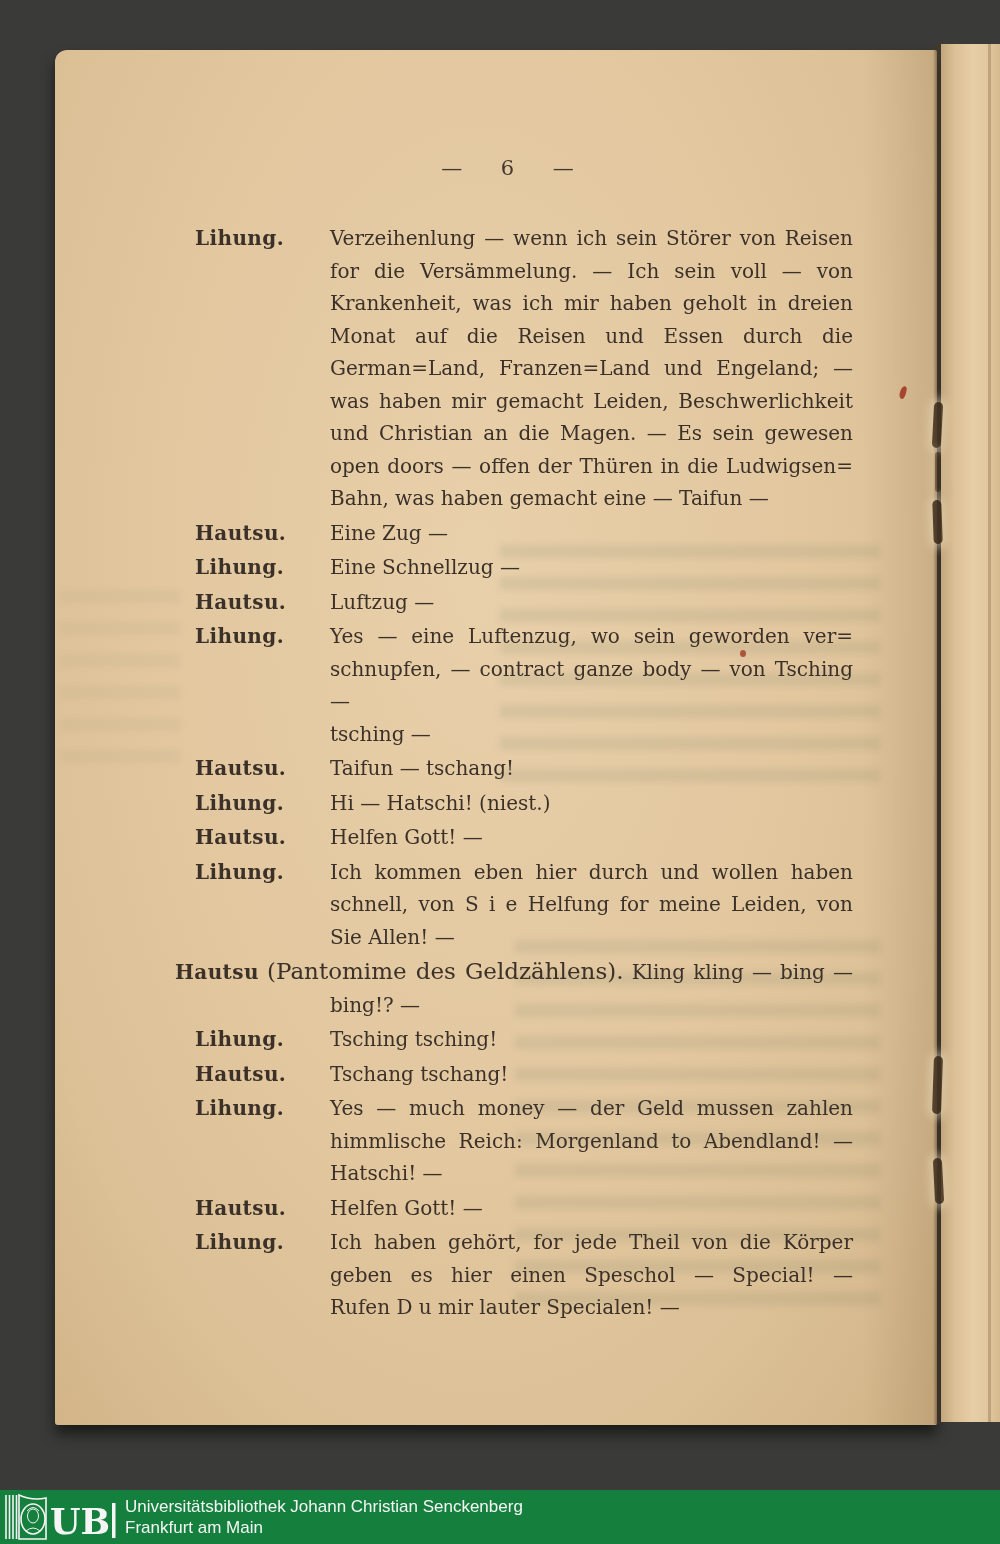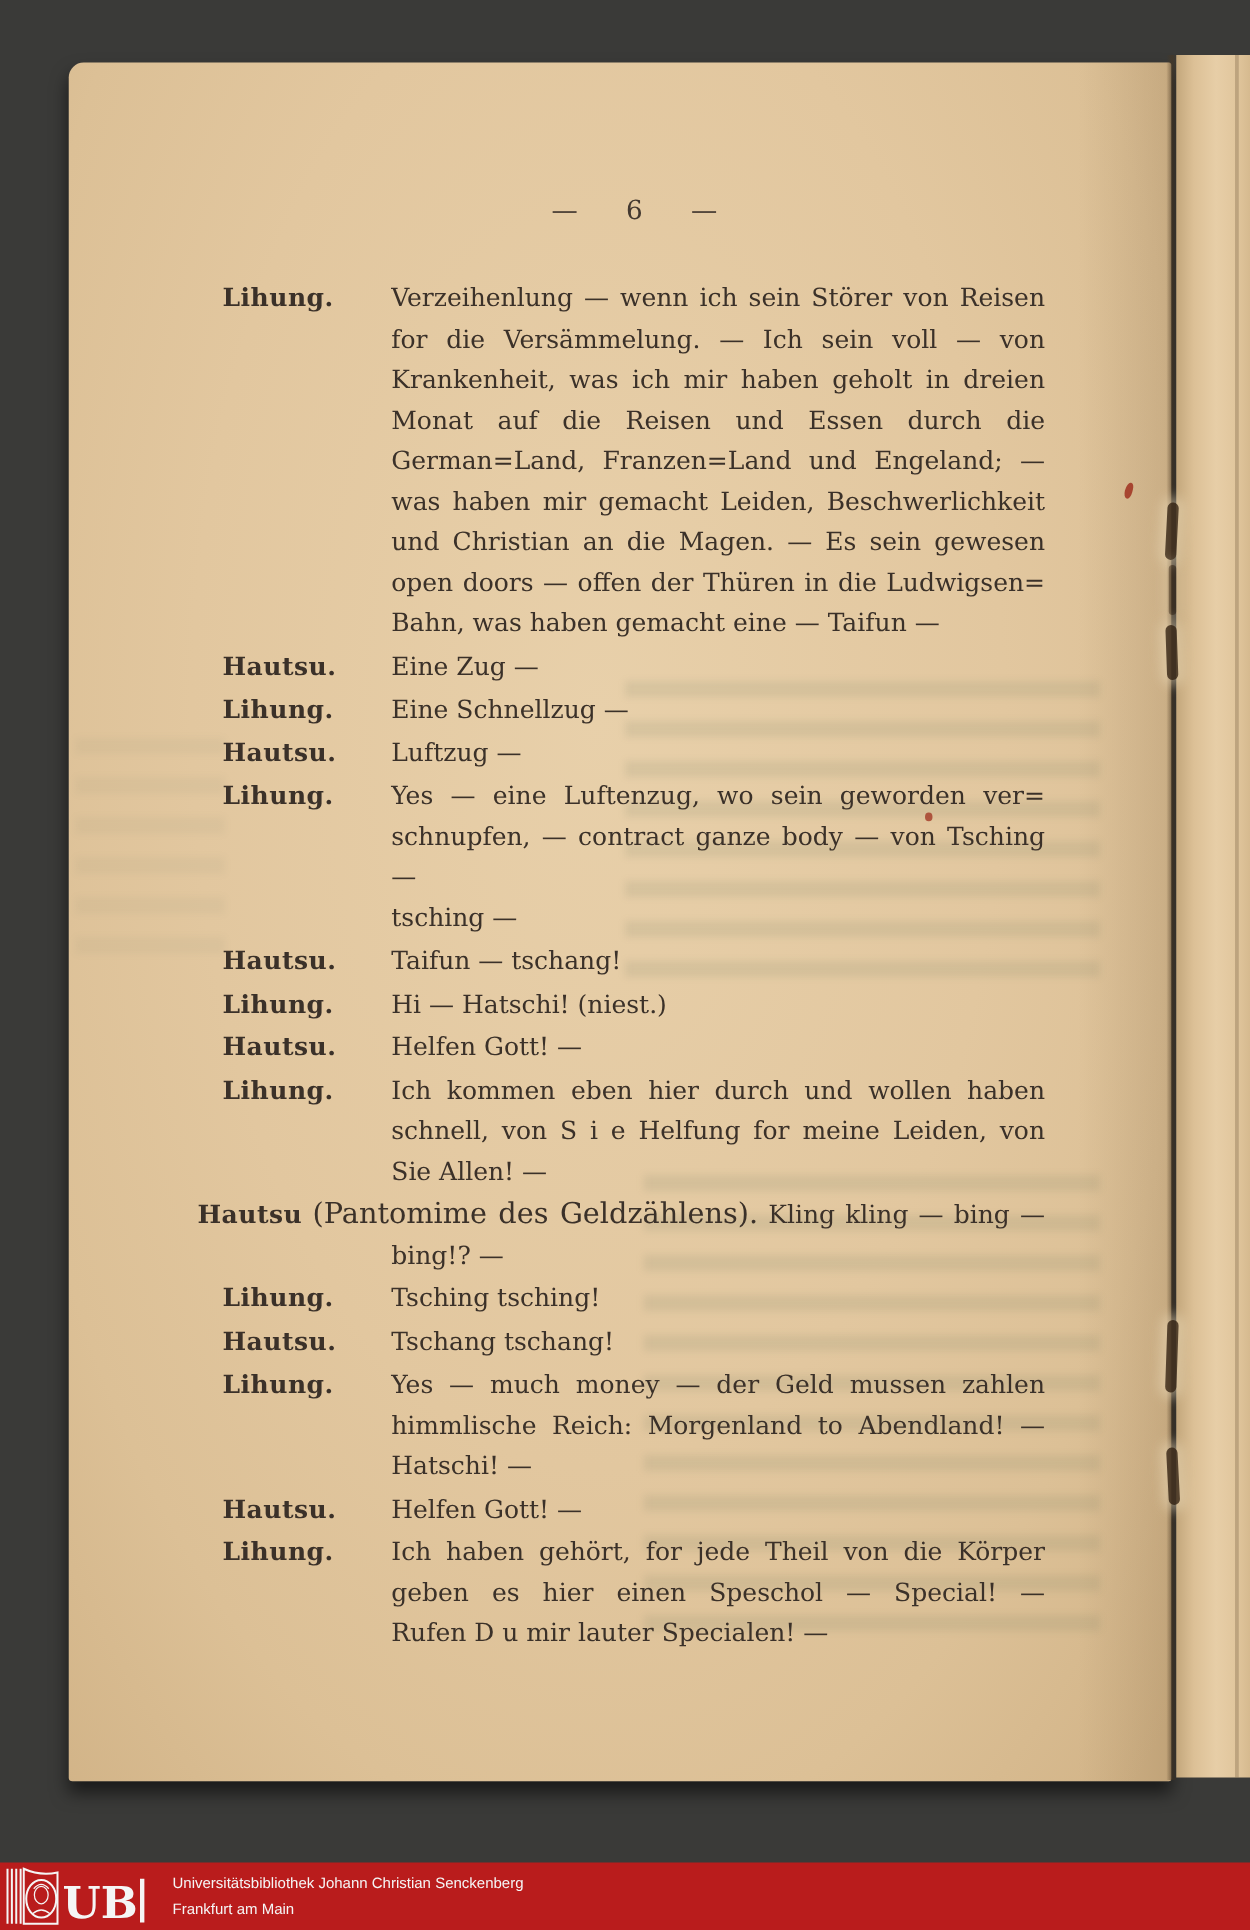--- a/index.html
+++ b/index.html
@@ -23,21 +23,21 @@
     background:linear-gradient(90deg, rgba(122,94,58,0) 0%, rgba(122,94,58,.20) 100%);
   }
   
   .page-header {
     position:absolute; top:106px; left:0; width:100%;
     text-align:center; font-size:21px; letter-spacing:1px; word-spacing:30px;
     padding-left:24px; box-sizing:border-box; color:#443930;
   }
   
   .dialogue {
-    position:absolute; top:172px; left:123px; width:658px;
+    position:absolute; top:172px; left:140px; width:658px;
     font-size:20px; line-height:32.5px; color:#3b3129;
   }
   .row { display:flex; margin-top:2px; }
   .row:first-child { margin-top:0; }
   .speaker { width:135px; flex:none; font-weight:bold; letter-spacing:.4px; }
   .speech { width:523px; }
   .line { }
   .line.j { text-align:justify; text-align-last:justify; }
   .row.full { display:block; margin-left:-20px; width:678px; }
   .row.full .speaker-inline { font-weight:bold; letter-spacing:.4px; }
@@ -74,25 +74,25 @@
     box-shadow:0 0 9px 5px rgba(240,224,192,.55); opacity:.85;
   }
   .stitch.s1 { left:933px; top:402px; height:46px; transform:rotate(3deg); }
   .stitch.s2 { left:935px; top:452px; height:40px; width:6px; opacity:.45; }
   .stitch.s3 { left:933px; top:500px; height:44px; transform:rotate(-2deg); }
   .stitch.s4 { left:933px; top:1056px; height:58px; transform:rotate(2deg); }
   .stitch.s5 { left:934px; top:1158px; height:46px; transform:rotate(-3deg); }
   
   .footer {
     position:absolute; left:0; bottom:0; width:1000px; height:54px;
-    background:#b91c1c; color:#f5f5f5;
+    background:#15803d; color:#f5f5f5;
     font-family:"Liberation Sans", sans-serif;
   }
   .footer .logo { position:absolute; left:4px; top:2px; }
-  .footer .footer-text { position:absolute; left:138px; top:6px; font-size:12px; line-height:21px; }
+  .footer .footer-text { position:absolute; left:125px; top:6px; font-size:17px; line-height:21px; }
 </style>
 </head>
 <body>
 
 <div class="paper">
   <div class="fold-shade"></div>
 
   <div class="page-header">— 6 —</div>
 
   <div class="ghost g1"></div>

